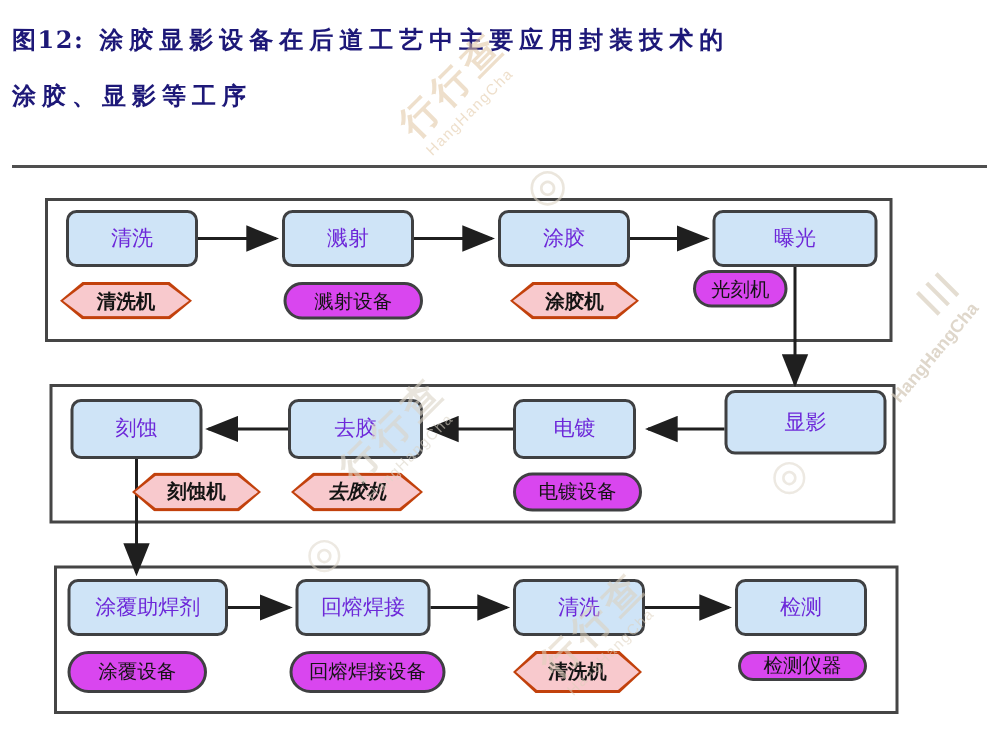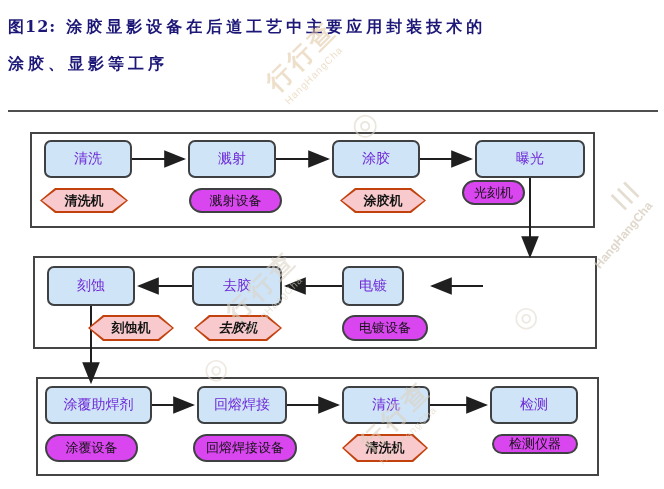--- a/index.html
+++ b/index.html
@@ -101,21 +101,22 @@
     <div class="hex-in">清洗机</div>
   </div>
   <div class="pill" style="left:189px;top:188px;width:93px;height:25px;">溅射设备</div>
   <div class="hex" style="left:340px;top:188px;width:86px;height:25px;">
     <div class="hex-in">涂胶机</div>
   </div>
   <div class="pill" style="left:462px;top:180px;width:63px;height:25px;">光刻机</div>
 
   <div class="pbox" style="left:47px;top:266px;width:88px;height:40px;">刻蚀</div>
   <div class="pbox" style="left:192px;top:266px;width:90px;height:40px;">去胶</div>
-  <div class="pbox" style="left:342px;top:266px;width:62px;height:40px;">电镀</div>
+  <div class="pbox" style="left:342px;top:266px;width:82px;height:40px;">电镀</div>
+  <div class="pbox" style="left:483px;top:260px;width:108px;height:43px;">显影</div>
 
   <div class="hex" style="left:88px;top:315px;width:86px;height:26px;">
     <div class="hex-in">刻蚀机</div>
   </div>
   <div class="hex" style="left:194px;top:315px;width:88px;height:26px;font-style:italic;">
     <div class="hex-in">去胶机</div>
   </div>
   <div class="pill" style="left:342px;top:315px;width:86px;height:26px;">电镀设备</div>
 
   <div class="pbox" style="left:45px;top:386px;width:107px;">涂覆助焊剂</div>

